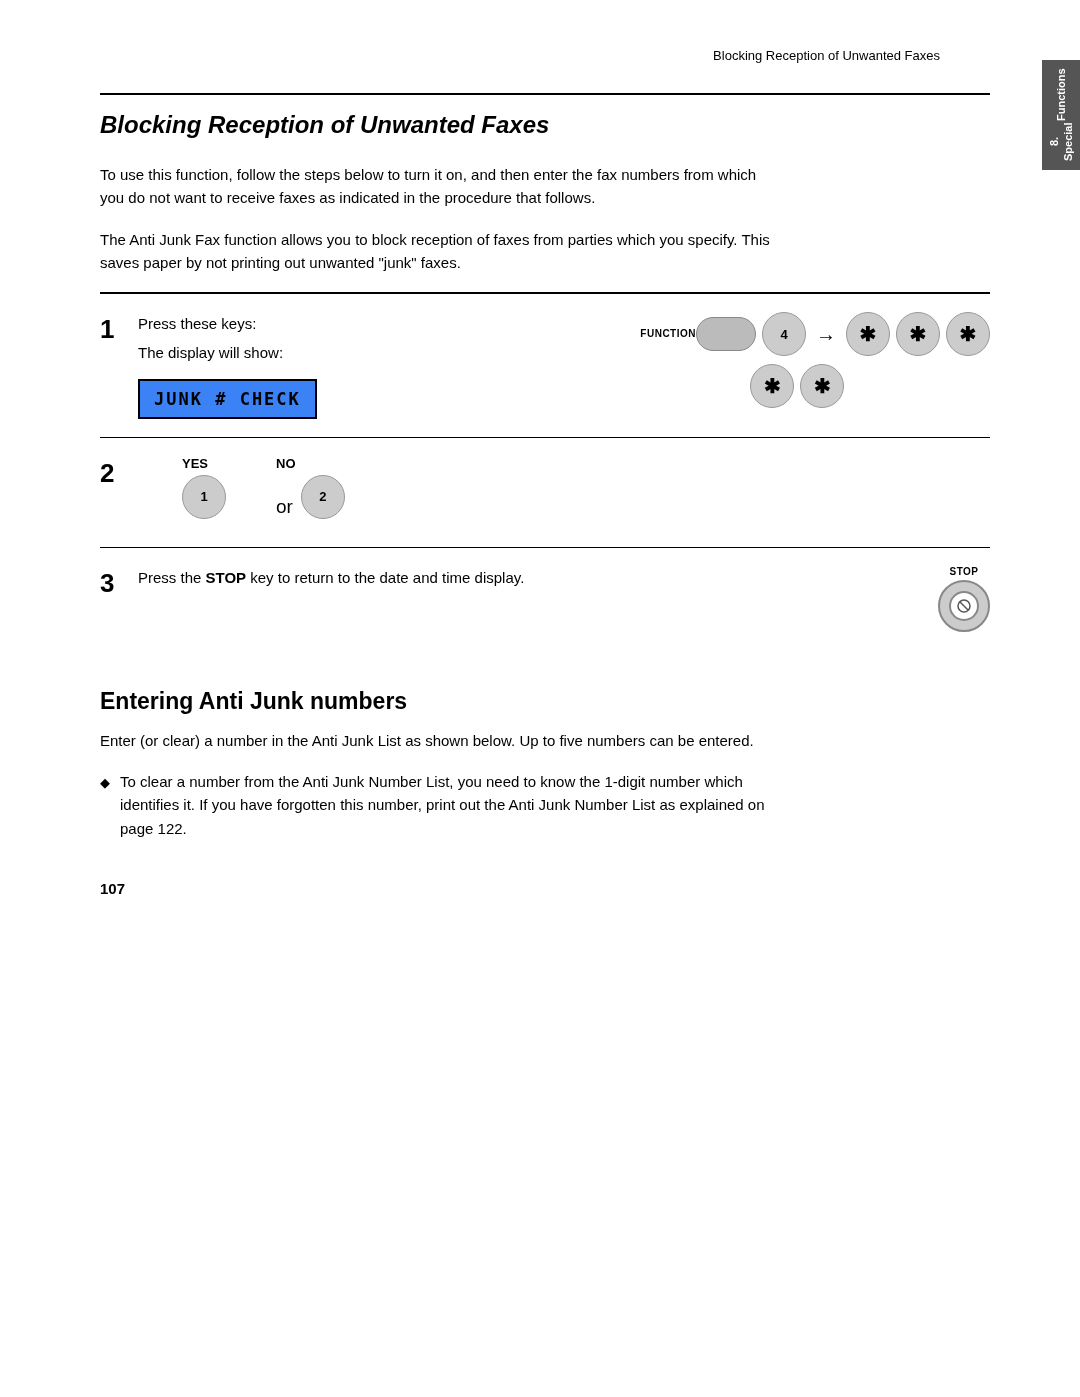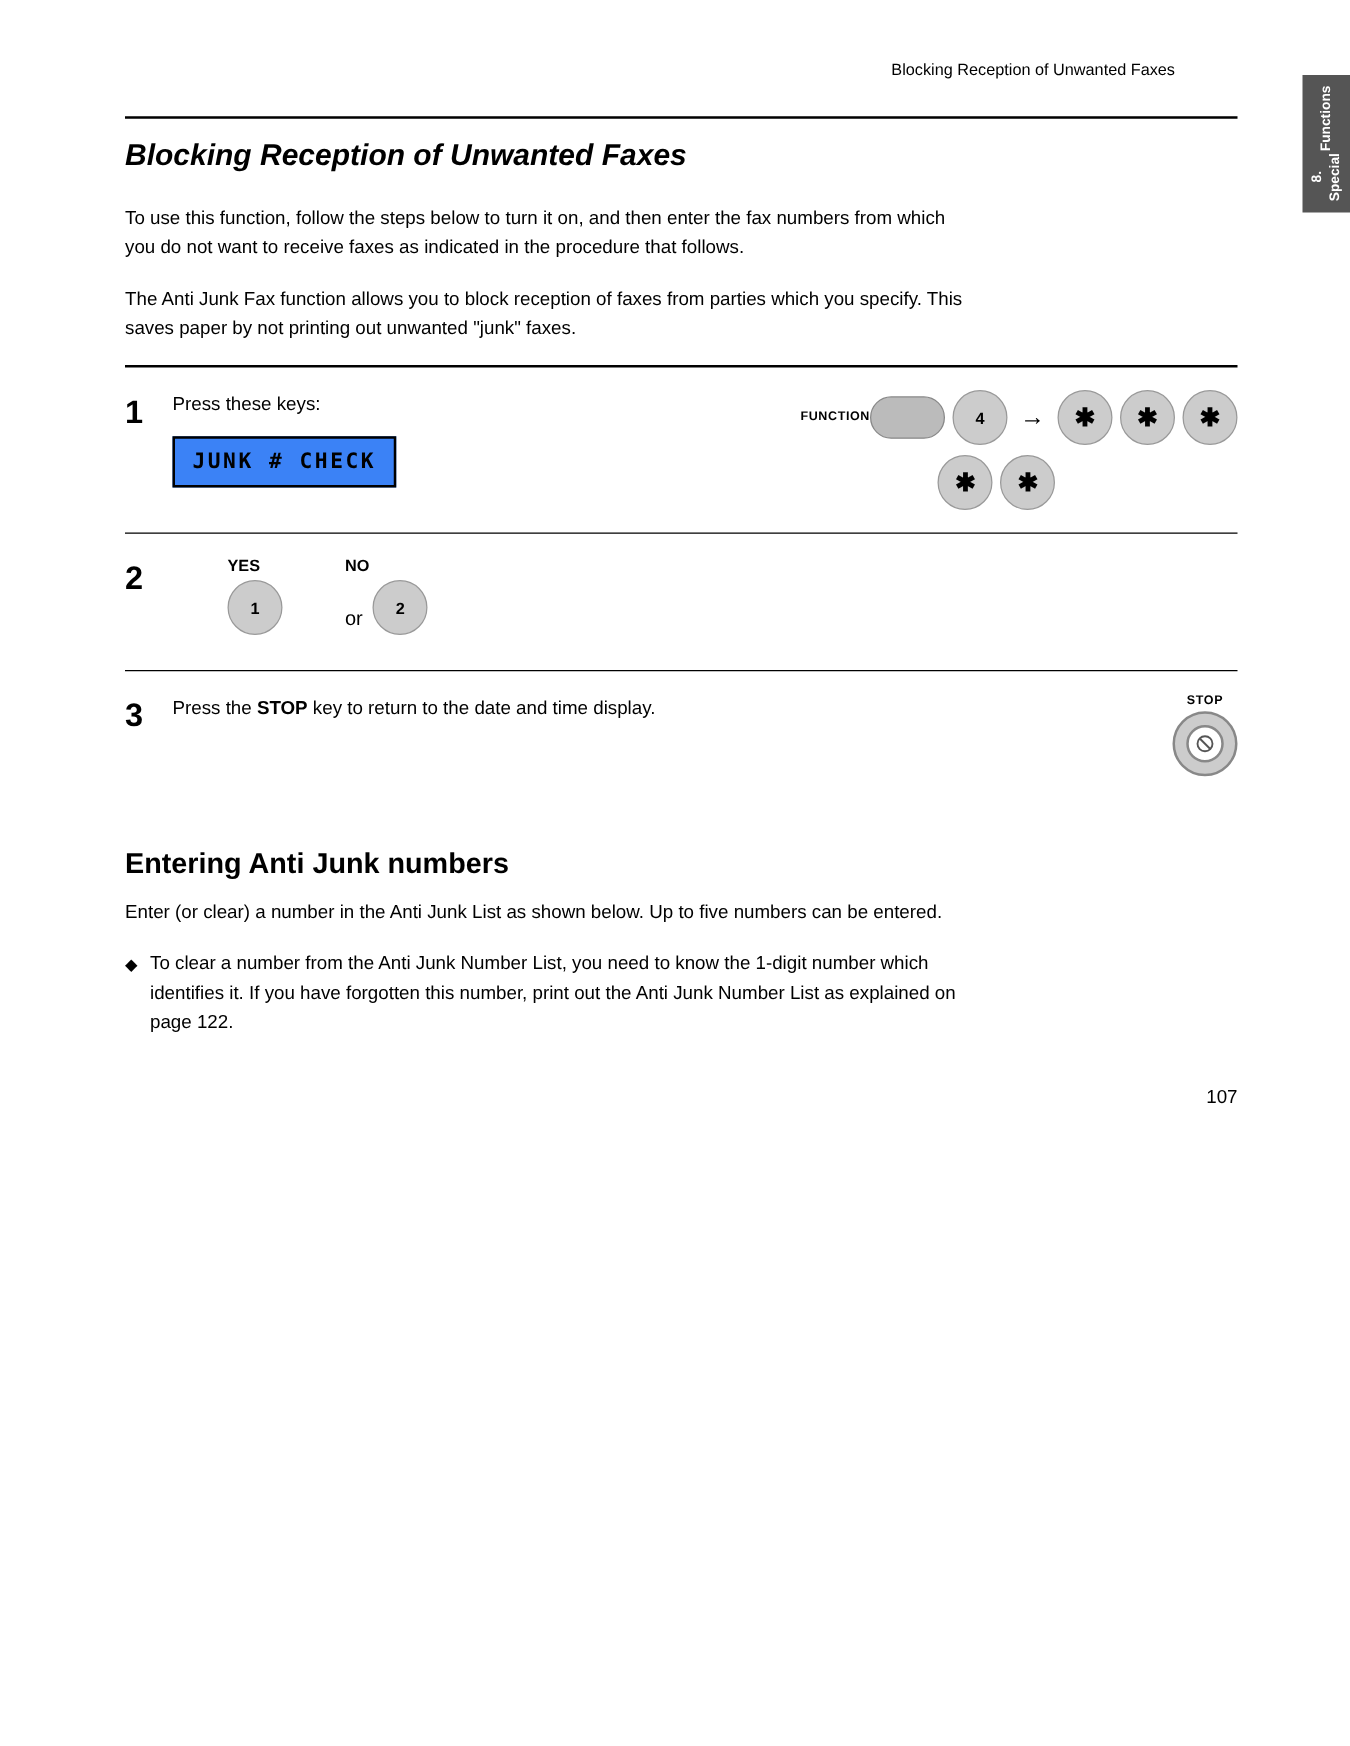--- a/index.html
+++ b/index.html
@@ -224,21 +224,21 @@
       flex-direction: column;
       gap: 4px;
     }
 
     .yes-no-label {
       font-size: 13px;
       font-weight: bold;
     }
 
     .or-text {
-      font-size: 16px;
+      font-size: 19px;
       align-self: center;
       margin-top: 20px;
     }
 
     .stop-col {
       display: flex;
       flex-direction: column;
       align-items: center;
     }
 
@@ -274,22 +274,22 @@
     }
 
     .bullet-diamond {
       flex-shrink: 0;
       font-size: 13px;
       margin-top: 3px;
     }
 
     
     .page-number {
-      text-align: right;
-      font-weight: normal;
+      text-align: left;
+      font-weight: bold;
       font-size: 15px;
       margin-top: 40px;
     }
 
     .step-icons-area {
       display: flex;
       flex-direction: column;
       margin-left: 24px;
       flex-shrink: 0;
     }
@@ -350,20 +350,23 @@
 
   <div class="steps-container">
 
     <div class="step-row">
       <div class="step-number">
         <span>1</span>
       </div>
       <div class="step-content">
         <p>
           <span>Press these keys:</span>
+        </p>
+        <p>
+          <span>The display will show:</span>
         </p>
         <div class="lcd-display">
           <span>JUNK # CHECK</span>
         </div>
       </div>
 
       <div class="step-icons-area">
         <div class="top-row-icons">
           <div class="btn-wrapper">
             <span class="btn-label">FUNCTION</span>

